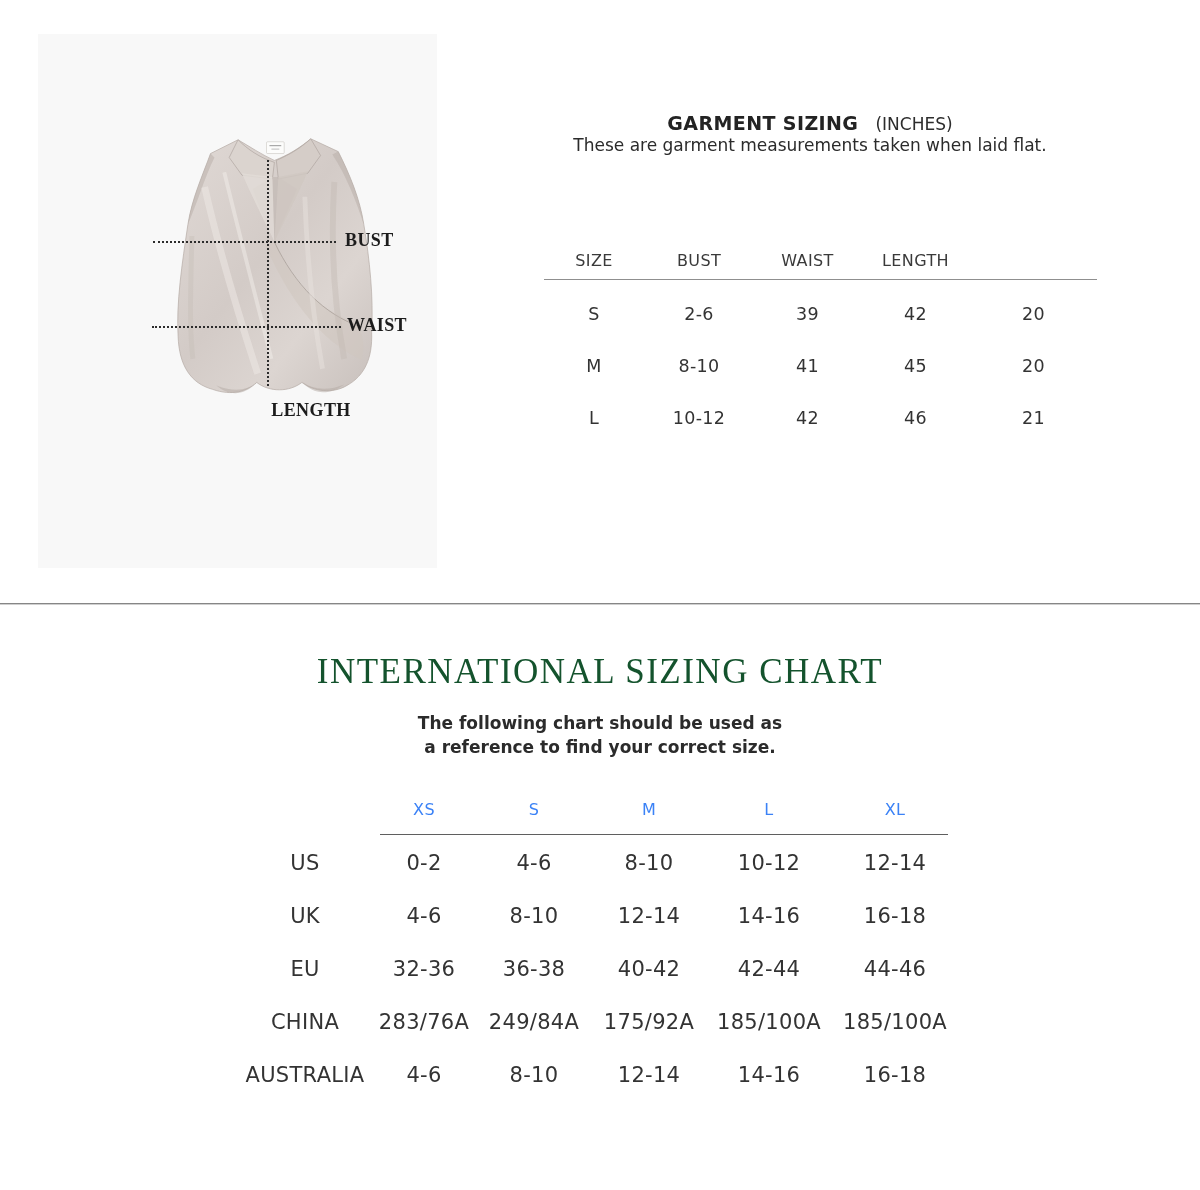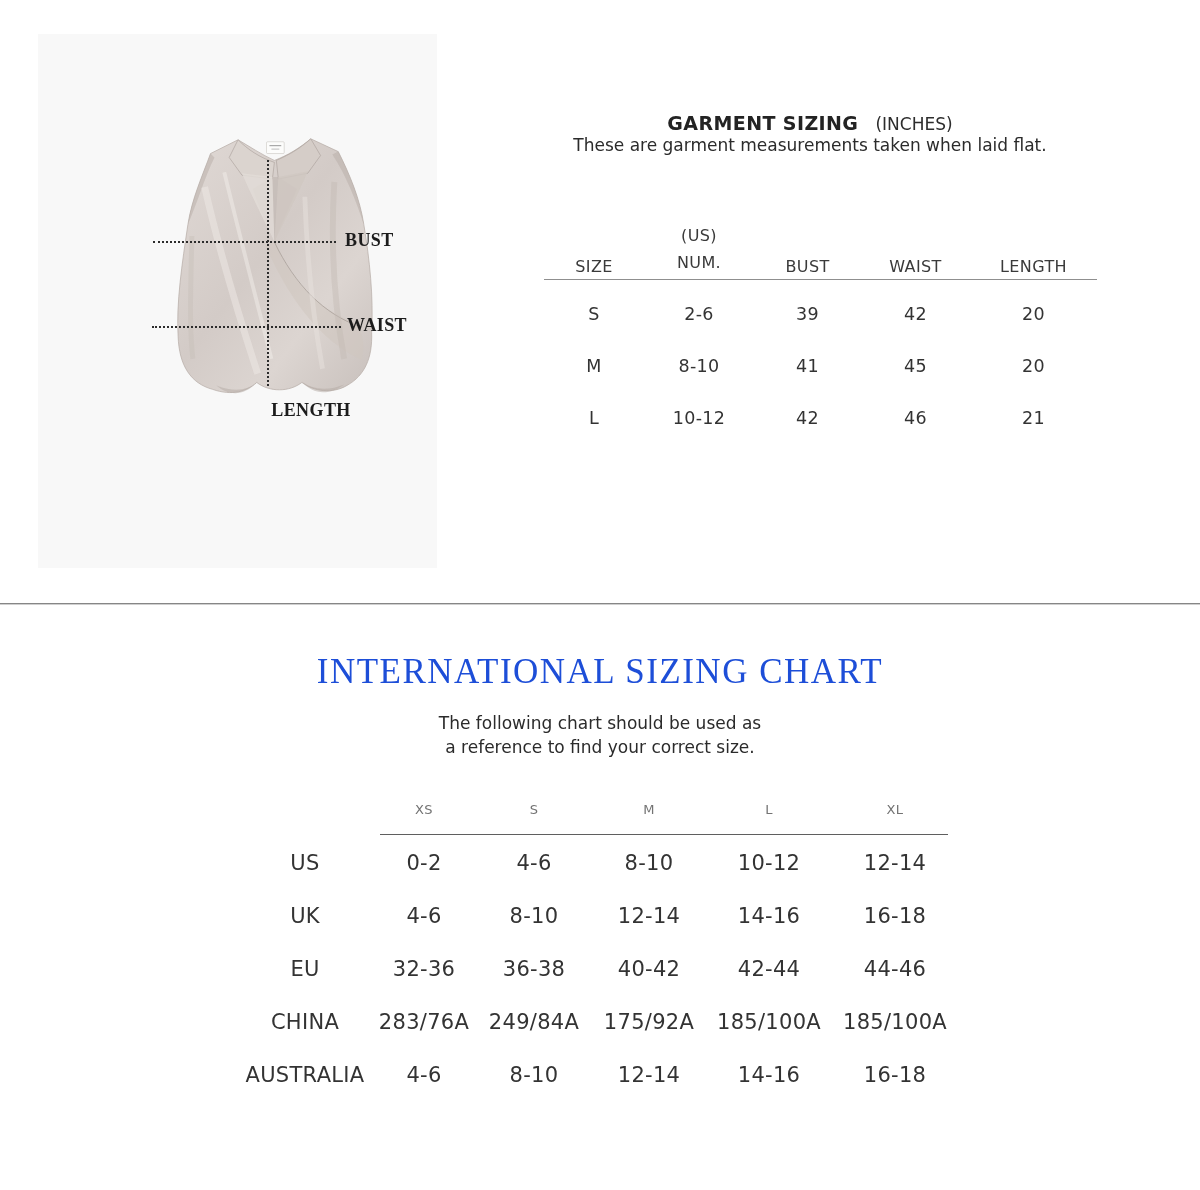--- a/index.html
+++ b/index.html
@@ -56,33 +56,33 @@
   
   .divider {
     position:absolute; left:0; top:603px; width:1200px; height:2px;
     background:#868686; border-bottom:1px solid #cfcfcf;
   }
 
   
   .int-title {
     position:absolute; left:0; top:652px; width:1200px; text-align:center;
     font-family:"Liberation Serif", serif; font-weight:400;
-    font-size:35px; letter-spacing:1.5px; color:#1d4ed8;
+    font-size:35px; letter-spacing:1.5px; color:#14532d;
   }
   .int-subtitle {
     position:absolute; left:0; top:711px; width:1200px; text-align:center;
-    font-size:17px; line-height:24px; color:#2b2b2b;
+    font-size:17px; line-height:24px; color:#2b2b2b;font-weight:bold;
   }
 
   .int-table { position:absolute; left:240px; top:792px; width:720px; }
   .int-thead, .int-row {
     display:grid; grid-template-columns:130px 108px 112px 118px 122px 130px;
     text-align:center;
   }
-  .int-thead { height:34px; align-items:center; font-size:13px; color:#737373; letter-spacing:0.4px; }
+  .int-thead { height:34px; align-items:center; font-size:16px; color:#3b82f6; letter-spacing:0.4px; }
   .int-underline { margin-left:140px; width:568px; border-top:1.5px solid #5f5f5f; margin-top:8px; }
   .int-rows { margin-top:1px; }
   .int-row { height:53px; align-items:center; font-size:21px; color:#333333; letter-spacing:0.3px; }
 </style>
 </head>
 <body>
 
 <div class="page">
 
   <div class="panel">
@@ -141,24 +141,20 @@
     <div class="gs-title-row">
       <span class="gs-title">GARMENT SIZING</span>
       <span class="gs-units">(INCHES)</span>
     </div>
     <div class="gs-note">These are garment measurements taken when laid flat.</div>
   </div>
 
   <div class="gs-table">
     <div class="gs-thead">
       <div class="cell">SIZE</div>
-      <div class="cell two-line">
-        <div>(US)</div>
-        <div>NUM.</div>
-      </div>
       <div class="cell">BUST</div>
       <div class="cell">WAIST</div>
       <div class="cell">LENGTH</div>
     </div>
     <div class="gs-rows">
       <div class="gs-row">
         <div class="cell">S</div>
         <div class="cell">2-6</div>
         <div class="cell">39</div>
         <div class="cell">42</div>

